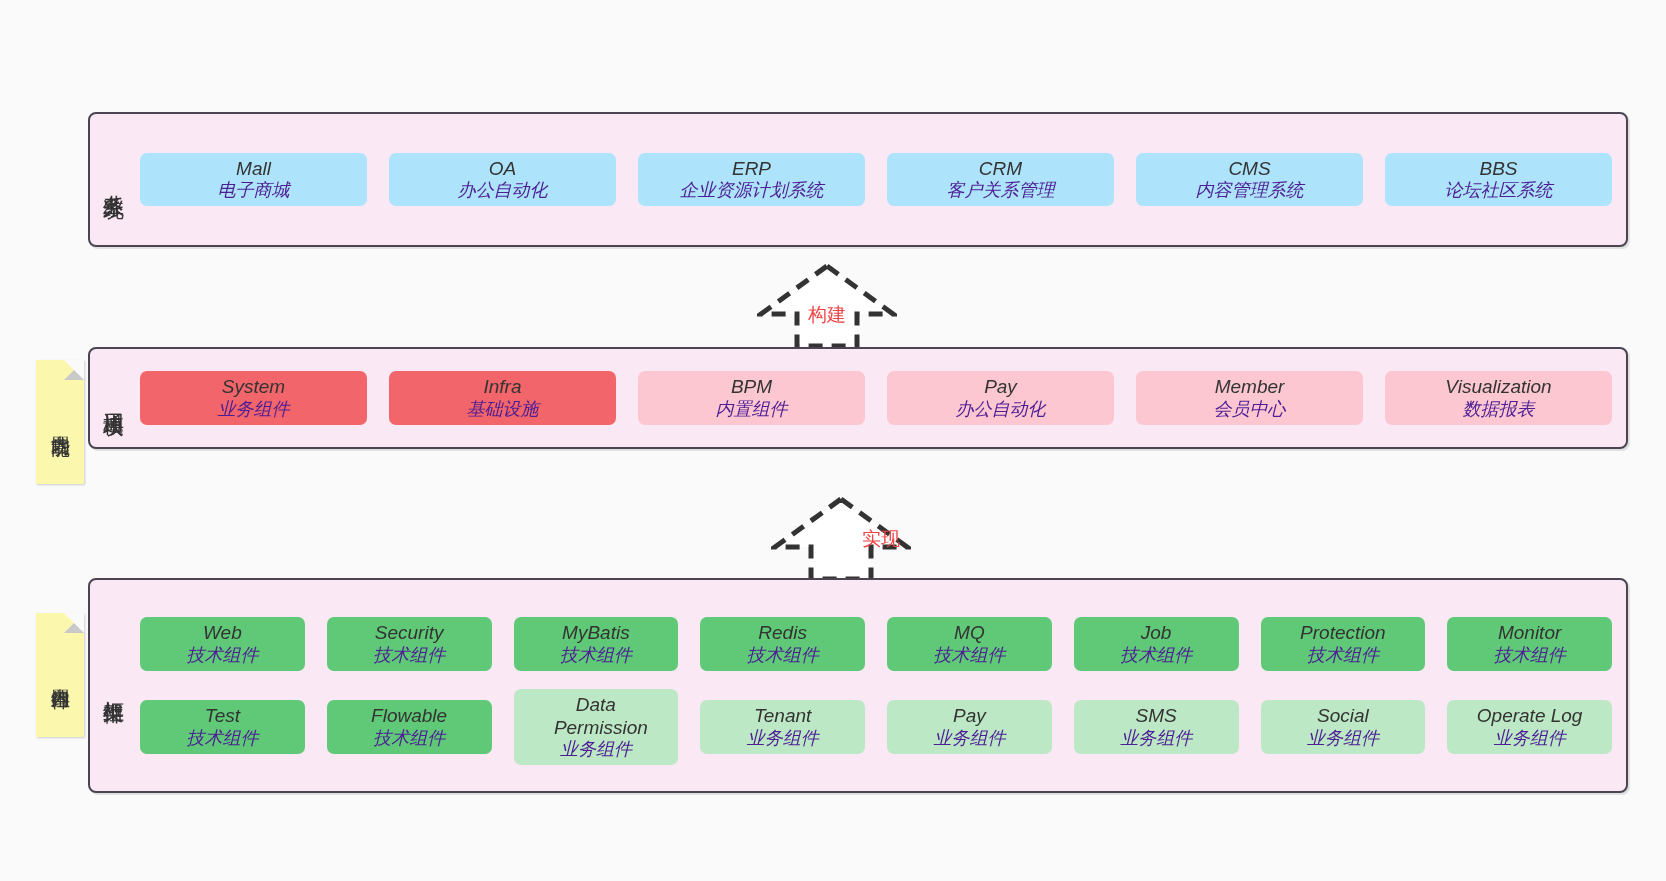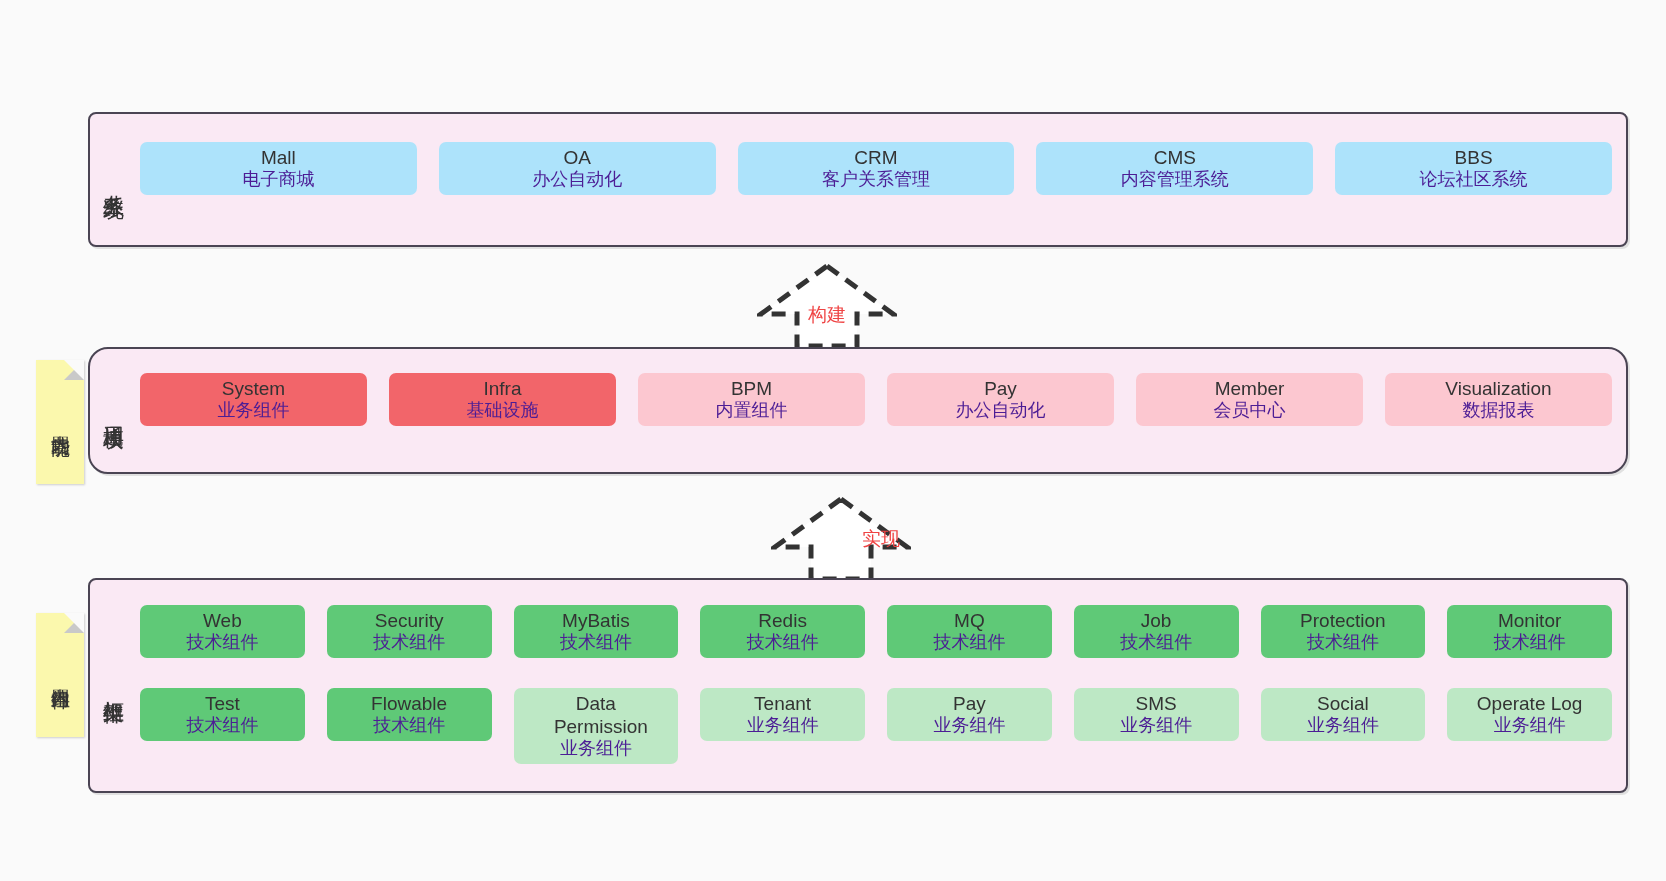--- a/index.html
+++ b/index.html
@@ -54,21 +54,22 @@
     flex: 1 1 auto;
     display: flex;
     flex-direction: column;
     justify-content: center;
     gap: 15px;
     padding: 0 14px 0 4px;
   }
   .row {
     display: flex;
     gap: 22px;
-    align-items: flex-start;
+    align-items: center;
+    font-style: italic;
   }
 
   
   .card {
     flex: 1 1 0;
     border-radius: 7px;
     display: flex;
     flex-direction: column;
     align-items: center;
     justify-content: center;
@@ -156,20 +157,24 @@
       <div class="row" style="height:76px;">
         <div class="card c-blue">
           <div class="c-title">Mall</div>
           <div class="c-sub">电子商城</div>
         </div>
         <div class="card c-blue">
           <div class="c-title">OA</div>
           <div class="c-sub">办公自动化</div>
         </div>
         <div class="card c-blue">
+          <div class="c-title">ERP</div>
+          <div class="c-sub">企业资源计划系统</div>
+        </div>
+        <div class="card c-blue">
           <div class="c-title">CRM</div>
           <div class="c-sub">客户关系管理</div>
         </div>
         <div class="card c-blue">
           <div class="c-title">CMS</div>
           <div class="c-sub">内容管理系统</div>
         </div>
         <div class="card c-blue">
           <div class="c-title">BBS</div>
           <div class="c-sub">论坛社区系统</div>
@@ -182,21 +187,21 @@
     <svg width="140" height="85" viewBox="0 0 140 85">
       <path d="M 70 4 L 136 52 L 100 52 L 100 84 L 40 84 L 40 52 L 4 52 Z" fill="#ffffff" stroke="#333333" stroke-width="5" stroke-dasharray="14,9" stroke-linejoin="miter"></path>
     </svg>
     <div class="arrow-label" style="top:40px;">构建</div>
   </div>
 
   <div class="note" style="left:36px; top:360px; height:124px;">
     <span>内置功能</span>
   </div>
 
-  <div class="layer" id="layer-common-module" style="left:88px; top:347px; width:1540px; height:127px;border-radius:20px;">
+  <div class="layer" id="layer-common-module" style="left:88px; top:347px; width:1540px; height:102px;">
     <div class="layer-title">通用模块</div>
     <div class="layer-body">
       <div class="row" style="height:76px;">
         <div class="card c-red">
           <div class="c-title">System</div>
           <div class="c-sub">业务组件</div>
         </div>
         <div class="card c-red">
           <div class="c-title">Infra</div>
           <div class="c-sub">基础设施</div>

